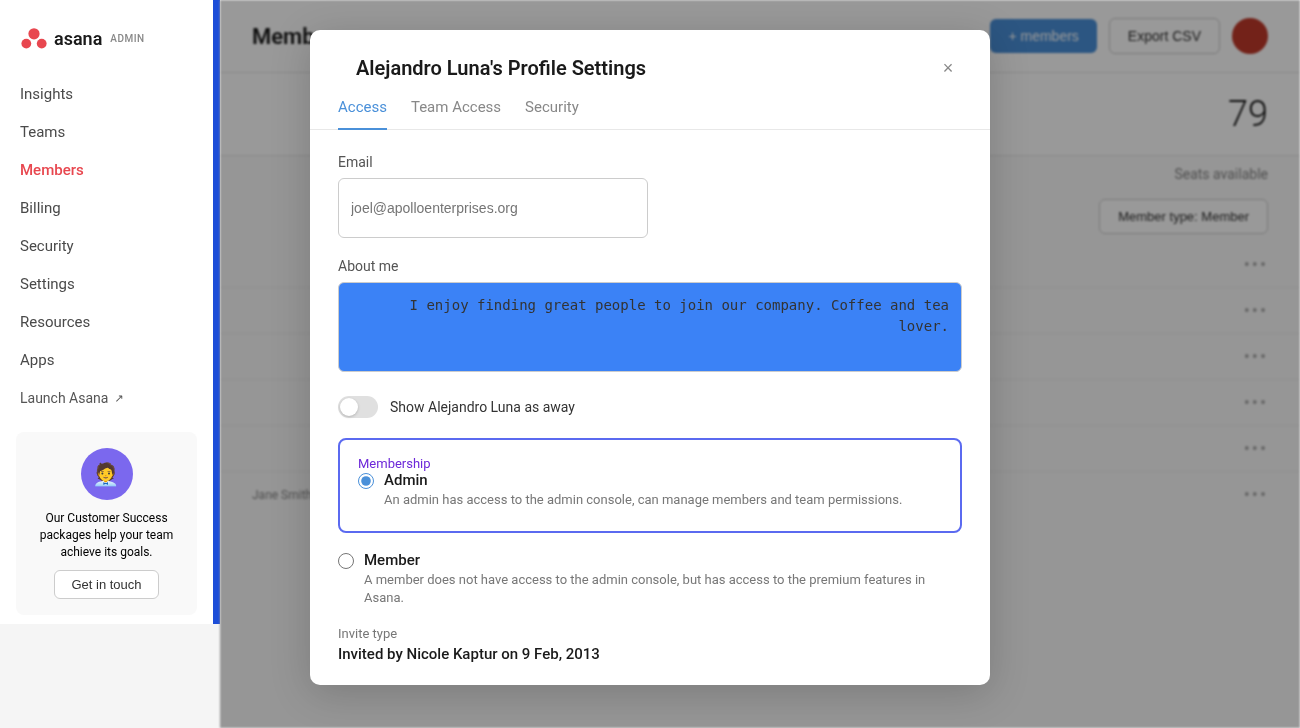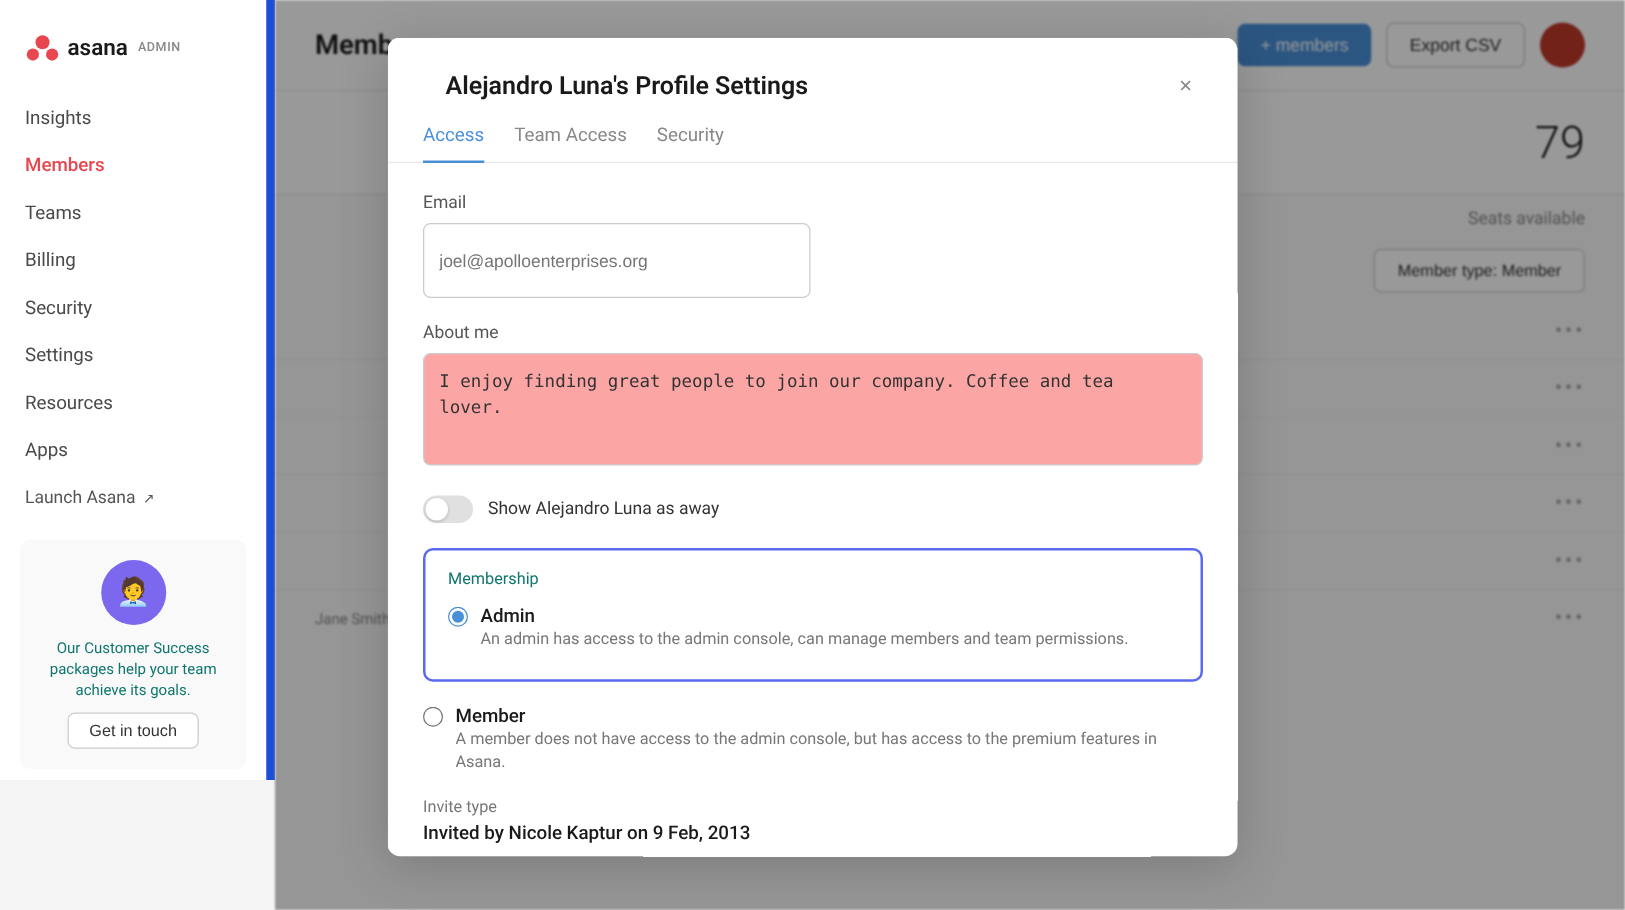--- a/index.html
+++ b/index.html
@@ -76,21 +76,21 @@
       border-radius: 50%;
       background: #7b68ee;
       margin: 0 auto 10px;
       display: flex;
       align-items: center;
       justify-content: center;
       font-size: 22px;
     }
     .cs-text {
       font-size: 12px;
-      color: #0f766e;
+      color: #000000;
       line-height: 1.4;
       margin-bottom: 10px;
     }
     .cs-button {
       border: 1px solid #ccc;
       background: #fff;
       padding: 6px 16px;
       border-radius: 6px;
       font-size: 13px;
       cursor: pointer;
@@ -250,25 +250,26 @@
       background: #fff;
       outline: none;
     }
     .form-textarea {
       width: 100%;
       padding: 12px;
       border: 1px solid #ccc;
       border-radius: 6px;
       font-size: 14px;
       color: #333;
-      background: #fca5a5;
+      background: #3b82f6;
       resize: none;
       height: 90px;
       outline: none;
       line-height: 1.5;
+      text-align: right;
     }
     .toggle-row {
       display: flex;
       align-items: center;
       gap: 12px;
       margin-bottom: 20px;
     }
     .toggle {
       width: 40px;
       height: 22px;
@@ -293,22 +294,21 @@
 
     
     .membership-section {
       border: 2px solid #5b6af0;
       border-radius: 8px;
       padding: 16px 18px;
       margin-bottom: 18px;
     }
     .membership-title {
       font-size: 13px;
-      color: #0f766e;
-      margin-bottom: 12px;
+      color: #6d28d9;
     }
     .radio-option {
       display: flex;
       align-items: flex-start;
       gap: 10px;
       margin-bottom: 6px;
     }
     .radio-input {
       margin-top: 2px;
       width: 16px;
@@ -366,25 +366,25 @@
         <circle cx="31" cy="28" r="7" fill="#e8474f"></circle>
       </svg>
       <span class="asana-logo-text">asana</span>
       <span class="admin-badge">ADMIN</span>
     </div>
   </div>
   <nav class="sidebar-nav">
     <div class="sidebar-item">
       <span>Insights</span>
     </div>
+    <div class="sidebar-item">
+      <span>Teams</span>
+    </div>
     <div class="sidebar-item active">
       <span>Members</span>
-    </div>
-    <div class="sidebar-item">
-      <span>Teams</span>
     </div>
     <div class="sidebar-item">
       <span>Billing</span>
     </div>
     <div class="sidebar-item">
       <span>Security</span>
     </div>
     <div class="sidebar-item">
       <span>Settings</span>
     </div>

